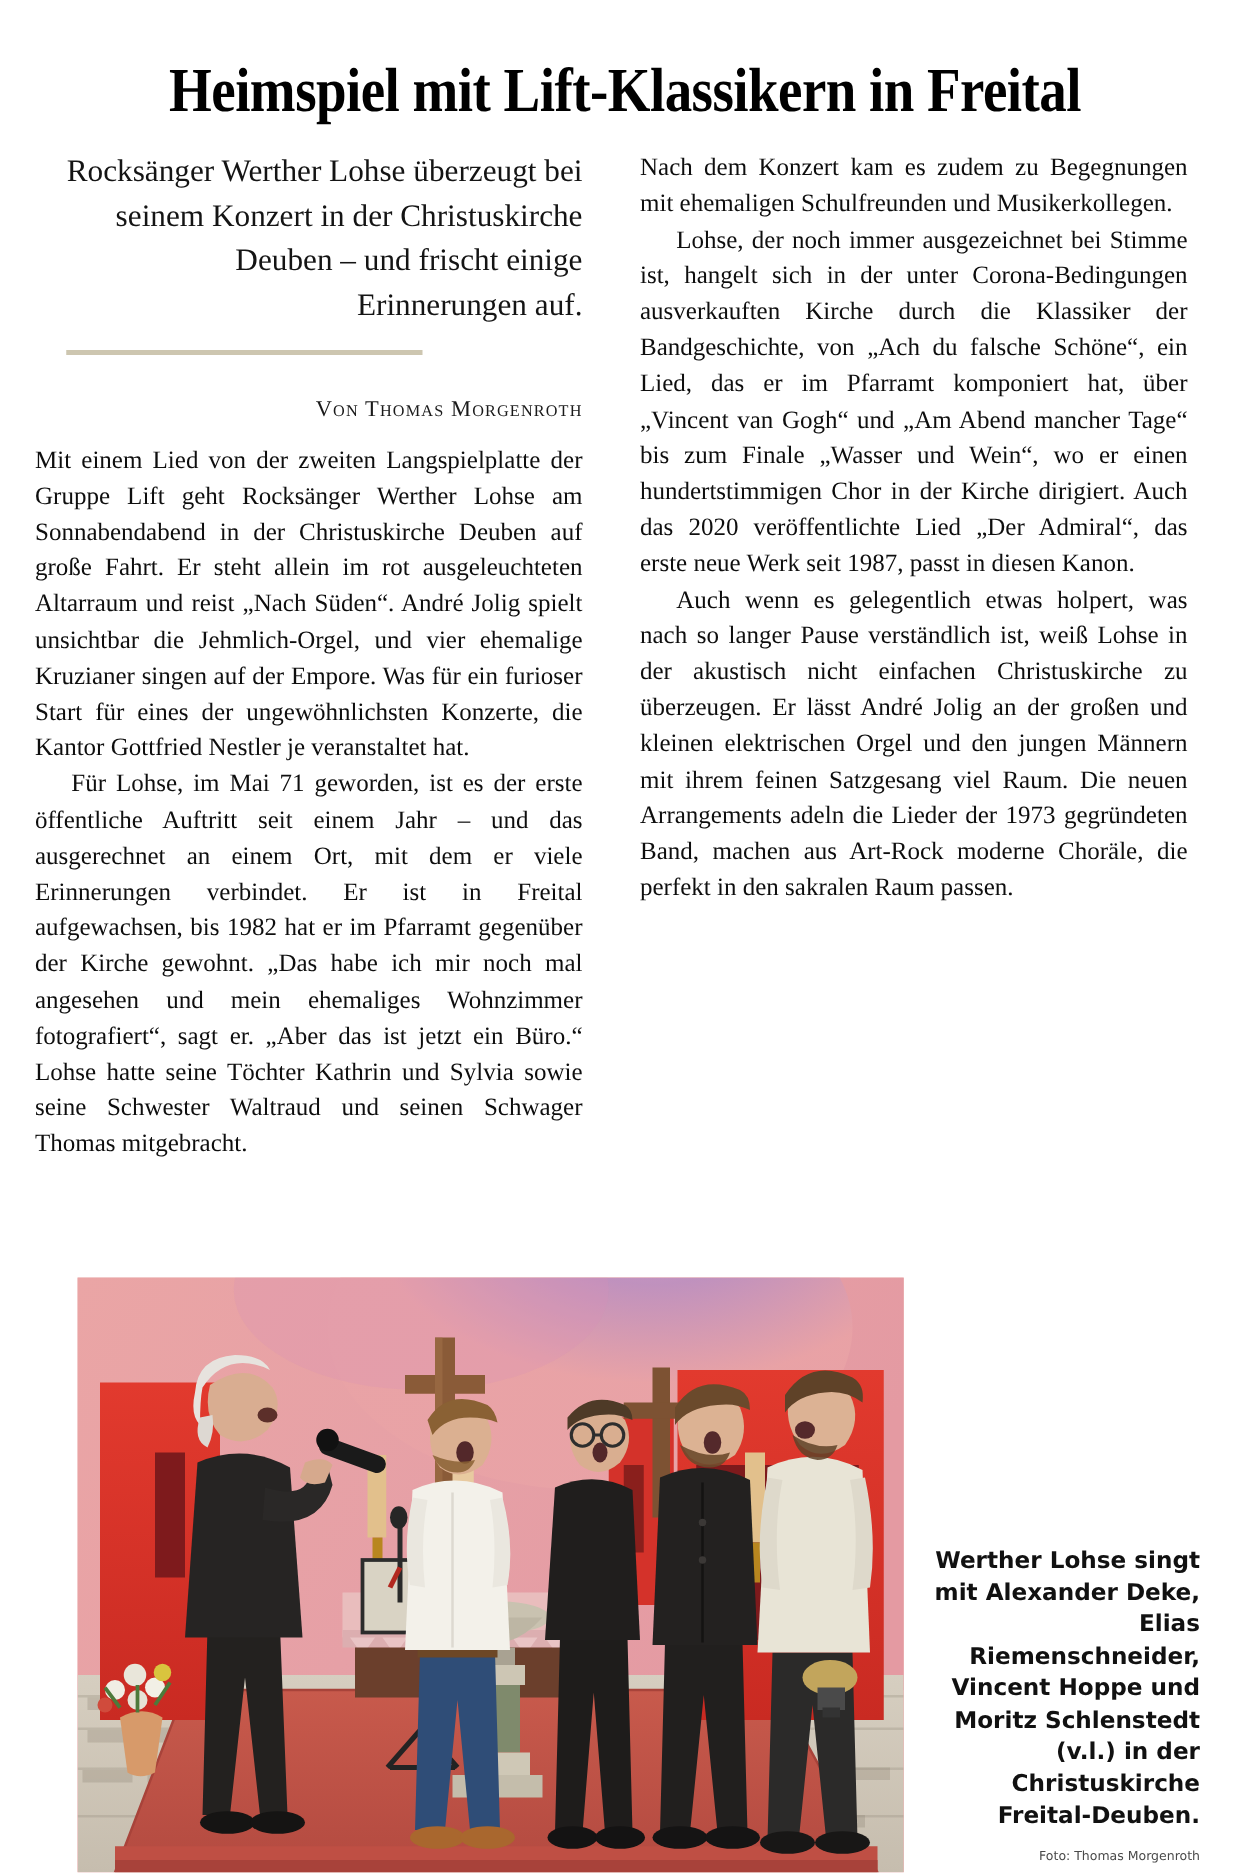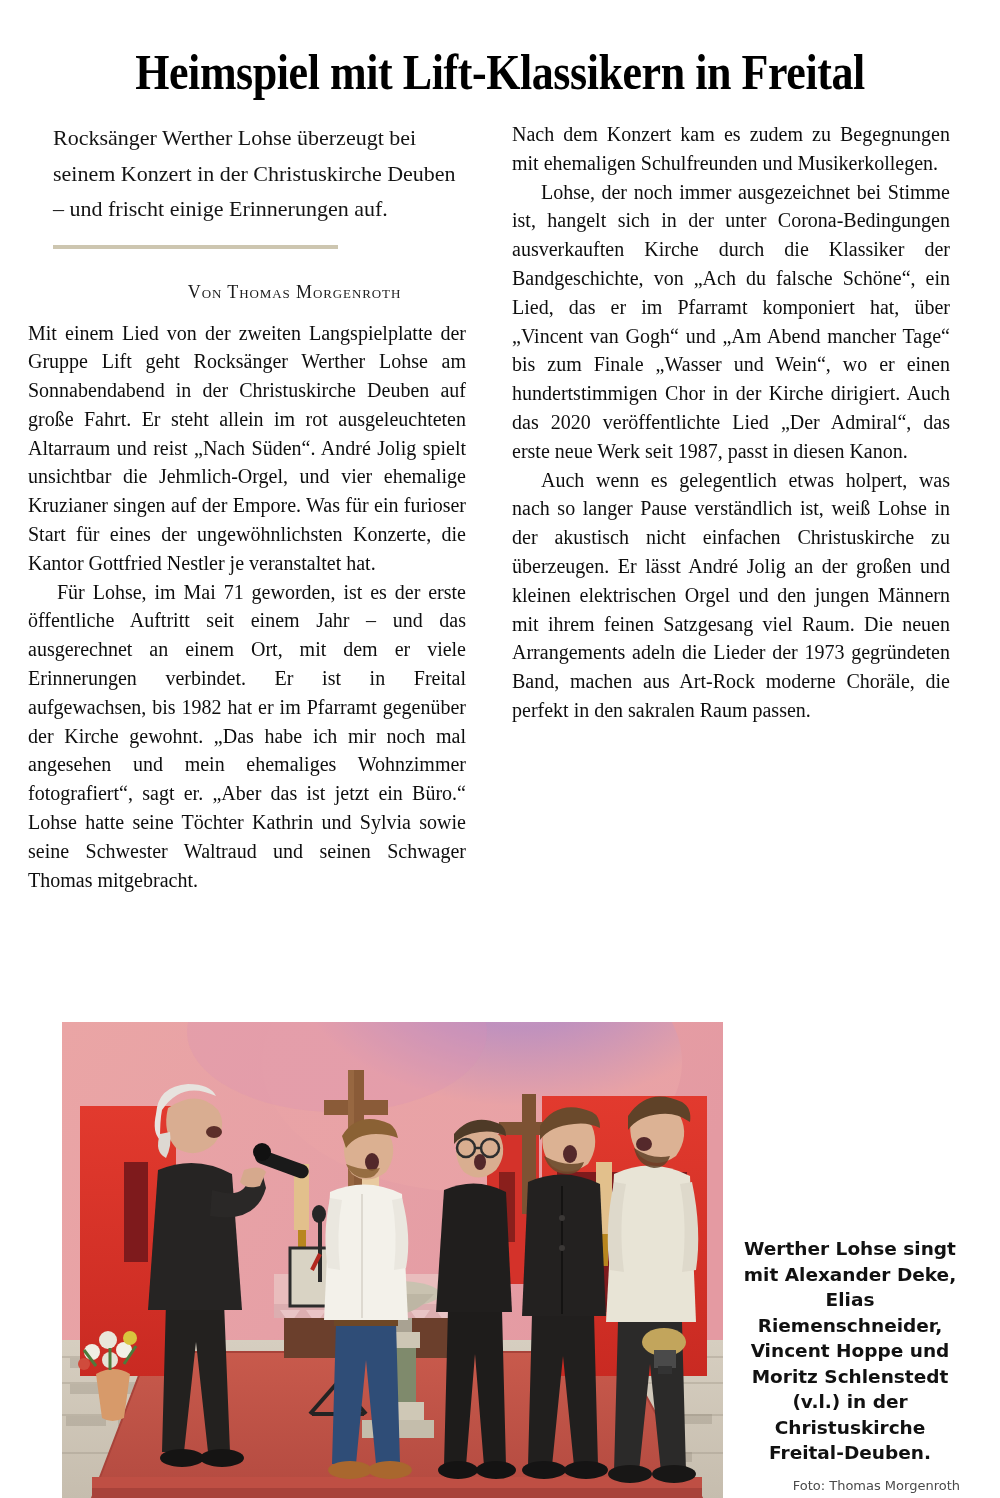--- a/index.html
+++ b/index.html
@@ -38,43 +38,43 @@
   
   .col {
     position: absolute;
     top: 120px;
     width: 438px;
   }
   .col-left  { left: 28px;  }
   .col-right { left: 512px; }
 
   .lead {
-    font-size: 22px;
+    font-size: 25px;
     line-height: 35.5px;
     font-weight: normal;
     color: #141414;
     margin: 0 0 0 25px;
-    text-align: left;
+    text-align: right;
     hyphens: none;
   }
 
   .rule {
     margin: 18px 0 0 25px;
     width: 285px;
     height: 4px;
     background: #cdc6b0;
   }
 
   .byline {
     margin: 33px 0 0 95px;
     font-size: 18px;
     letter-spacing: 0.9px;
     font-variant: small-caps;
     color: #1a1a1a;
-    text-align: center;
+    text-align: right;
   }
 
   .body-text {
     margin: 0;
     font-size: 20px;
     line-height: 28.8px;
     text-align: justify;
     text-justify: inter-word;
     color: #0e0e0e;
     hyphens: none;
@@ -103,27 +103,27 @@
     top: 1236px;
     width: 220px;
   }
   .caption {
     margin: 0;
     font-family: "DejaVu Sans", "Liberation Sans", sans-serif;
     font-size: 18.5px;
     line-height: 25.5px;
     font-weight: bold;
     color: #111111;
-    text-align: center;
+    text-align: right;
     hyphens: none;
   }
   .credit {
     margin: 11px 0 0 0;
     font-family: "DejaVu Sans", "Liberation Sans", sans-serif;
-    font-size: 13px;
+    font-size: 10px;
     line-height: 17px;
     font-weight: normal;
     color: #4a4a4a;
     text-align: right;
   }
 </style>
 </head>
 <body>
 
 <div class="headline">Heimspiel mit Lift-Klassikern in Freital</div>

